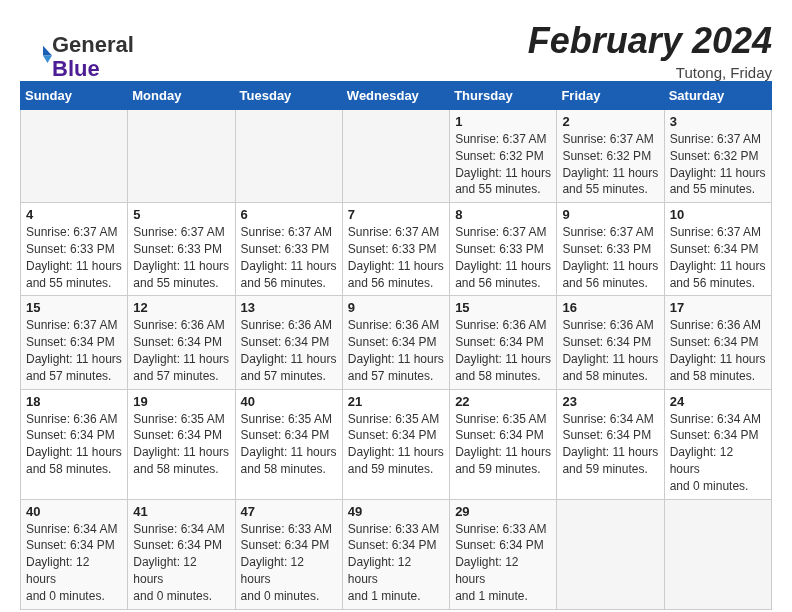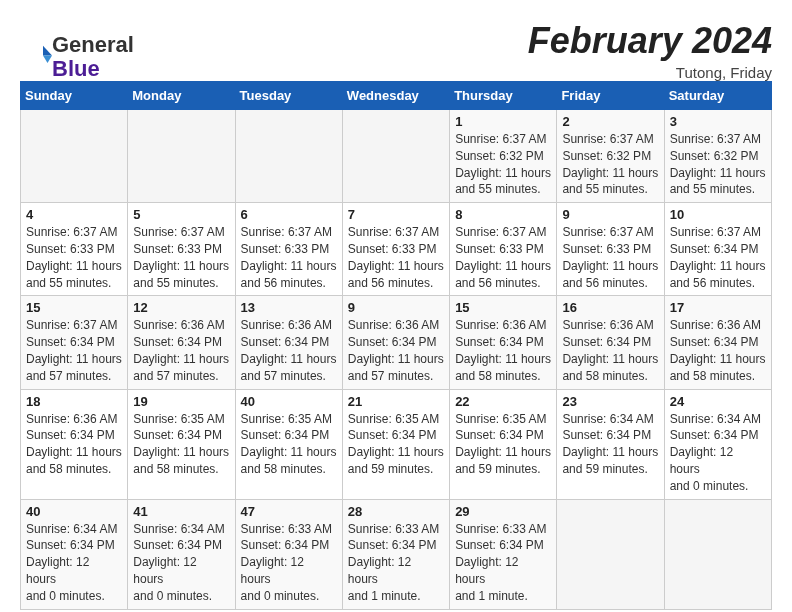--- a/index.html
+++ b/index.html
@@ -317,21 +317,21 @@
 and 0 minutes.</div>
         </td>
         <td>
           <span class="day-num">47</span>
           <div class="day-info" style="white-space: pre-line;">Sunrise: 6:33 AM
 Sunset: 6:34 PM
 Daylight: 12 hours
 and 0 minutes.</div>
         </td>
         <td>
-          <span class="day-num">28</span>
+          <span class="day-num">49</span>
           <div class="day-info" style="white-space: pre-line;">Sunrise: 6:33 AM
 Sunset: 6:34 PM
 Daylight: 12 hours
 and 1 minute.</div>
         </td>
         <td>
           <span class="day-num">29</span>
           <div class="day-info" style="white-space: pre-line;">Sunrise: 6:33 AM
 Sunset: 6:34 PM
 Daylight: 12 hours

